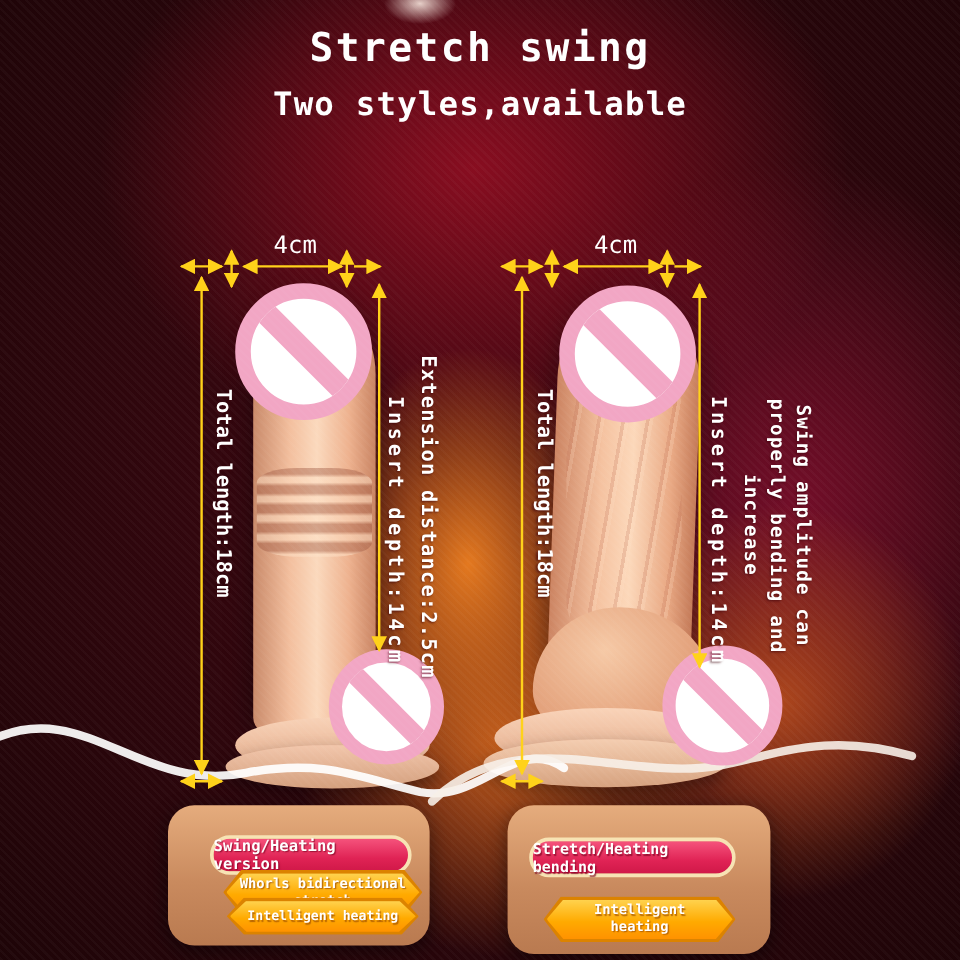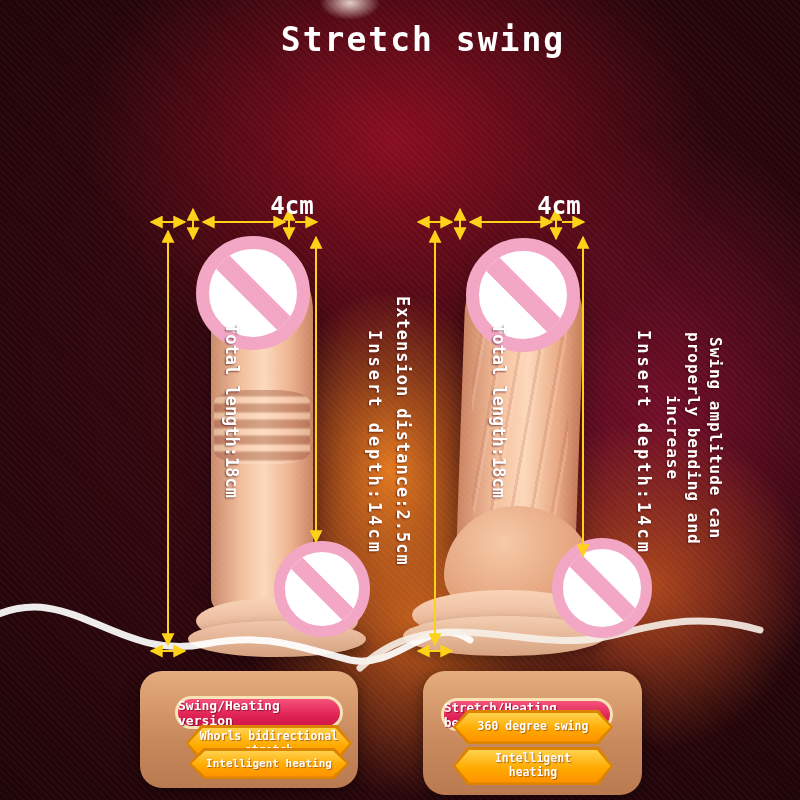--- a/index.html
+++ b/index.html
@@ -11,24 +11,24 @@
       radial-gradient(230px 230px at 420px 625px, rgba(214,104,30,.85), rgba(214,104,30,0) 75%),
       radial-gradient(210px 220px at 650px 585px, rgba(205,90,30,.75), rgba(205,90,30,0) 75%),
       radial-gradient(300px 380px at 665px 420px, rgba(150,18,55,.65), rgba(150,18,55,0) 75%),
       radial-gradient(400px 310px at 395px 140px, rgba(145,14,34,.9), rgba(145,14,34,0) 78%),
       radial-gradient(720px 720px at 400px 380px, #400812, rgba(30,4,9,0) 92%);
   }
   .hatch{position:absolute;inset:0;pointer-events:none;
     background:repeating-linear-gradient(45deg, rgba(255,255,255,.028) 0 2px, rgba(0,0,0,0) 2px 5px);}
   .glint{position:absolute;left:320px;top:-14px;width:60px;height:34px;border-radius:50%;
     background:radial-gradient(closest-side, rgba(255,240,230,.85), rgba(255,240,230,0));}
-  .txt{position:absolute;color:#fff;padding-left:46px;}
+  .txt{position:absolute;color:#fff;}
   .title{top:20px;left:0;right:0;text-align:center;font-size:33px;font-weight:bold;letter-spacing:2px;}
   .subtitle{top:72px;left:0;right:0;text-align:center;font-size:27px;font-weight:bold;letter-spacing:1px;}
-  .dimlabel{font-size:24px;font-weight:bold;text-align:center;width:86px;}
+  .dimlabel{font-size:20px;font-weight:normal;text-align:center;width:86px;}
   .vtext{writing-mode:vertical-rl;font-size:17px;font-weight:bold;text-shadow:1px 1px 2px rgba(60,0,10,.6);}
   .vspread{letter-spacing:3px;}
   .vspread1{letter-spacing:1px;}
   .swingnote{font-size:16px;line-height:1.35;text-align:center;letter-spacing:1px;}
   
   .shaft{position:absolute;box-shadow:0 0 24px rgba(0,0,0,.35);}
   .shaft-l{left:211px;top:248px;width:102px;height:368px;
     border-radius:50px 50px 26px 26px / 64px 64px 18px 18px;
     background:linear-gradient(90deg,#c98a6a,#f3bf9e 30%,#fbd9bd 52%,#eeb28f 78%,#c98463);}
   .rings{position:absolute;left:214px;top:390px;width:96px;height:74px;border-radius:34px/12px;opacity:.85;
@@ -137,20 +137,21 @@
       <line x1="470" y1="222" x2="552" y2="222" marker-start="url(#ah)" marker-end="url(#ah)"></line>
       <line x1="556" y1="209" x2="556" y2="239" marker-start="url(#ah)" marker-end="url(#ah)"></line>
       <line x1="562" y1="222" x2="584" y2="222" marker-end="url(#ah)"></line>
       <line x1="435" y1="231" x2="435" y2="645" marker-start="url(#ah)" marker-end="url(#ah)"></line>
       <line x1="418" y1="651" x2="452" y2="651" marker-start="url(#ah)" marker-end="url(#ah)"></line>
       <line x1="583" y1="237" x2="583" y2="556" marker-start="url(#ah)" marker-end="url(#ah)"></line>
     </g>
   </svg>
 
   <div class="txt title">Stretch swing</div>
+  <div class="txt subtitle">Two styles,available</div>
 
   <div class="txt dimlabel" style="left:203px;top:192px;">4cm</div>
   <div class="txt vtext" style="left:176px;top:324px;height:200px;">Total length:18cm</div>
   <div class="txt vtext vspread" style="left:319px;top:330px;height:240px;">Insert depth:14cm</div>
   <div class="txt vtext vspread1" style="left:347px;top:296px;height:290px;">Extension distance:2.5cm</div>
 
   <div class="txt dimlabel" style="left:470px;top:192px;">4cm</div>
   <div class="txt vtext" style="left:443px;top:324px;height:200px;">Total length:18cm</div>
   <div class="txt vtext vspread" style="left:588px;top:330px;height:240px;">Insert depth:14cm</div>
   <div class="txt vtext swingnote" style="left:614px;top:298px;height:280px;width:66px;">Swing amplitude can properly bending and increase</div>
@@ -160,21 +161,18 @@
 
   <div class="pill pill-l">Swing/Heating version</div>
   <div class="hex hex-l1">
     <div class="inner">Whorls bidirectional stretch</div>
   </div>
   <div class="hex hex-l2">
     <div class="inner">Intelligent heating</div>
   </div>
 
   <div class="pill pill-r">Stretch/Heating bending</div>
-  <div class="hex hex-r1">
-    <div class="inner">360 degree swing</div>
-  </div>
   <div class="hex hex-r2">
     <div class="inner">
         <span>Intelligent heating</span>
       </div>
   </div>
 </div>
 
 </body></html>

